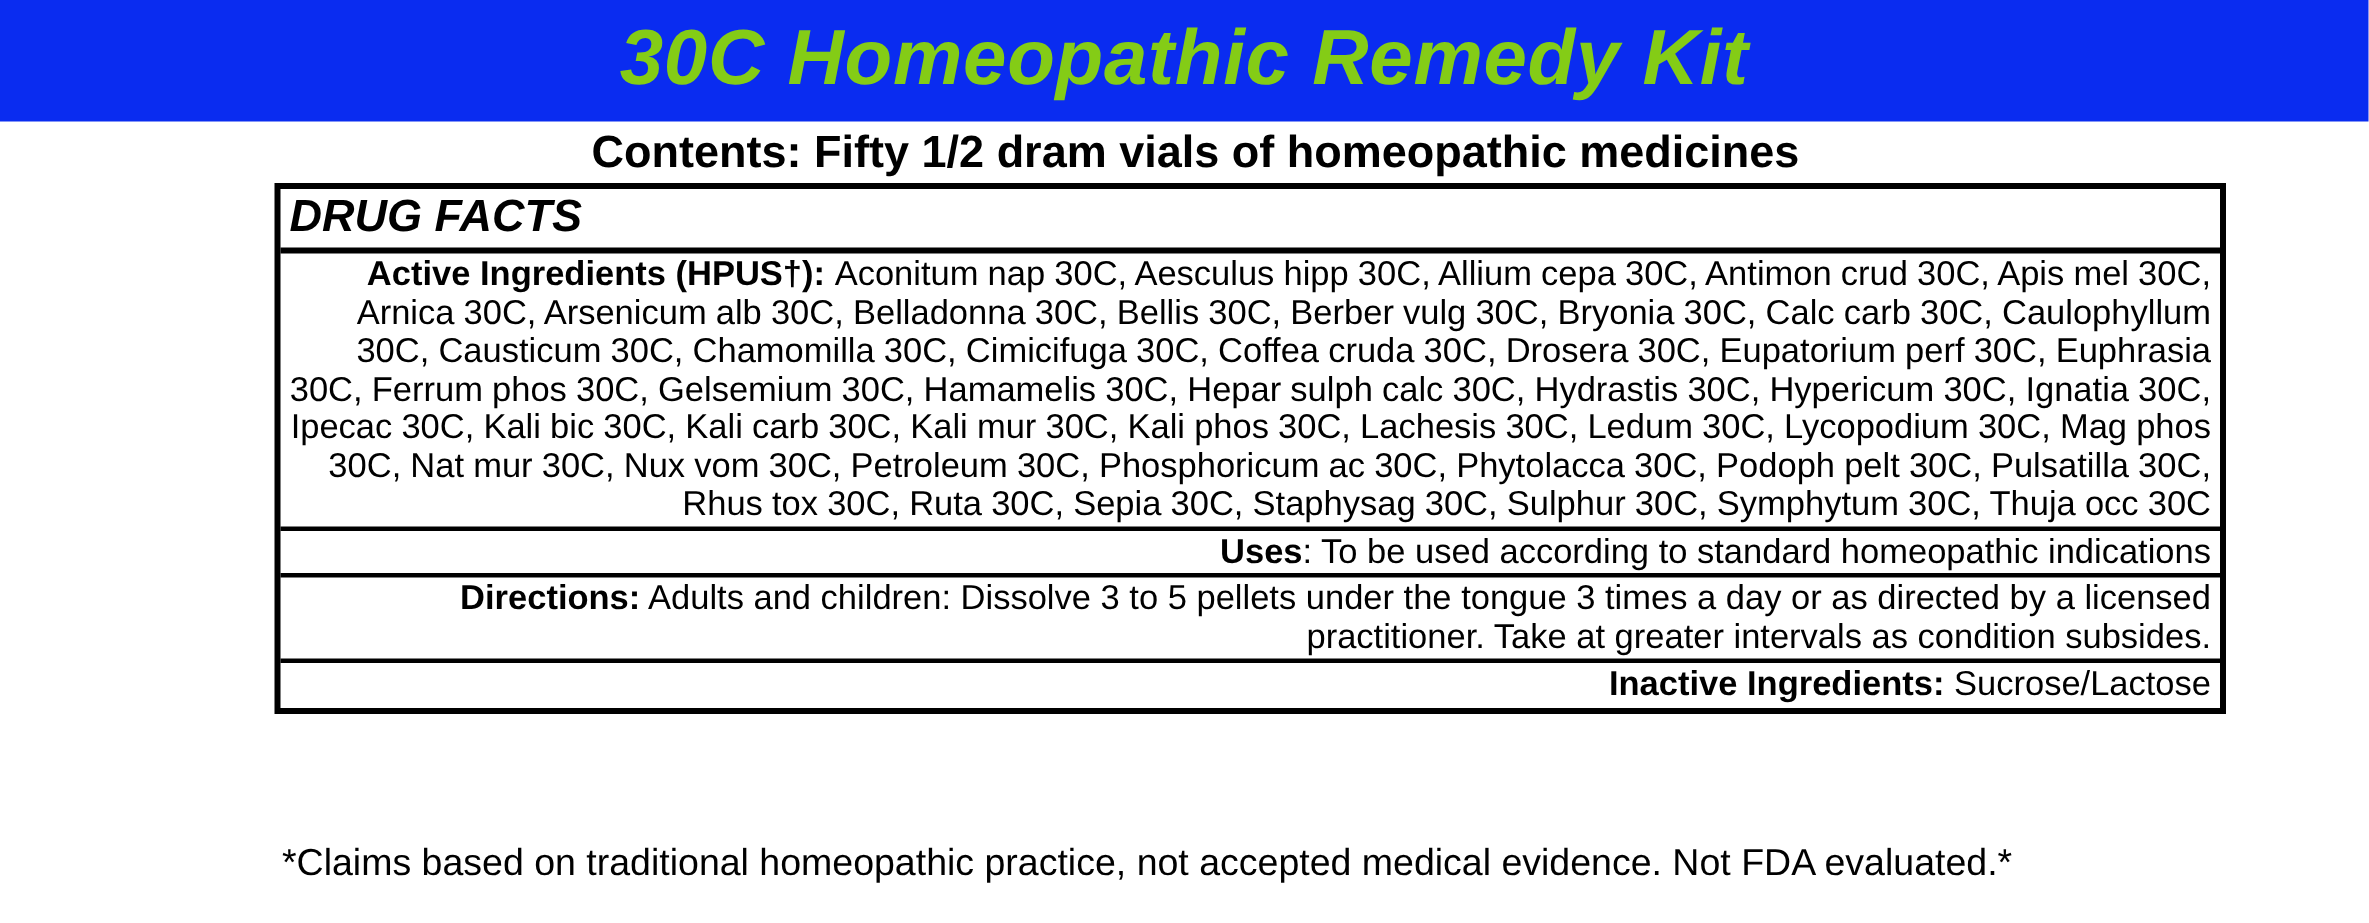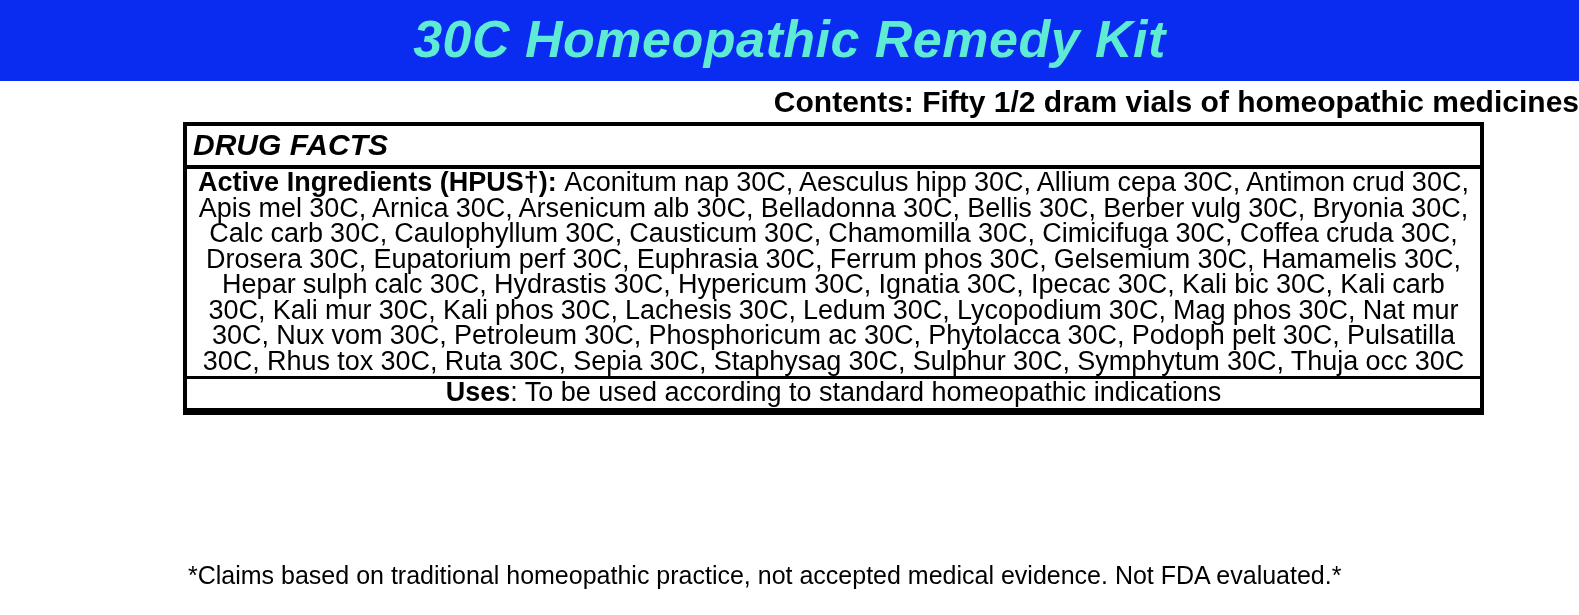--- a/index.html
+++ b/index.html
@@ -26,33 +26,33 @@
   .title-banner {
     width: 100%;
     height: 81px;
     background: #0A2CF0;
     display: flex;
     align-items: center;
     justify-content: center;
     box-sizing: border-box;
   }
   .title-text {
-    color: #5eead4;
+    color: #84cc16;
     font-style: italic;
     font-weight: bold;
     font-size: 52px;
     line-height: 52px;
     letter-spacing: 0.5px;
     white-space: nowrap;
     padding-bottom: 4px;
   }
 
   
   .contents-line {
-    text-align: right;
+    text-align: center;
     font-weight: bold;
     font-size: 30px;
     line-height: 34px;
     padding-top: 4px;
     padding-bottom: 2px;
     white-space: nowrap;
     padding-left: 15px;
   }
 
   
@@ -70,24 +70,24 @@
     font-style: italic;
     font-weight: bold;
     font-size: 30px;
     line-height: 32px;
     padding: 3px 16px 4px 6px;
     border-bottom: 4px solid #000000;
   }
 
   .facts-section {
     padding: 1px 6px 2px 6px;
-    font-size: 27px;
+    font-size: 23px;
     line-height: 25.5px;
     border-bottom: 3px solid #000000;
-    text-align: center;
+    text-align: right;
   }
   .facts-section.last {
     border-bottom: none;
     padding-bottom: 3px;
   }
   .facts-section b {
     font-weight: bold;
   }
 
   .ingredients-body {
@@ -122,19 +122,27 @@
     <div class="facts-section">
       <b>Active Ingredients (HPUS†):</b>
       <span class="ingredients-body">Aconitum nap 30C, Aesculus hipp 30C, Allium cepa 30C, Antimon crud 30C, Apis mel 30C, Arnica 30C, Arsenicum alb 30C, Belladonna 30C, Bellis 30C, Berber vulg 30C, Bryonia 30C, Calc carb 30C, Caulophyllum 30C, Causticum 30C, Chamomilla 30C, Cimicifuga 30C, Coffea cruda 30C, Drosera 30C, Eupatorium perf 30C, Euphrasia 30C, Ferrum phos 30C, Gelsemium 30C, Hamamelis 30C, Hepar sulph calc 30C, Hydrastis 30C, Hypericum 30C, Ignatia 30C, Ipecac 30C, Kali bic 30C, Kali carb 30C, Kali mur 30C, Kali phos 30C, Lachesis 30C, Ledum 30C, Lycopodium 30C, Mag phos 30C, Nat mur 30C, Nux vom 30C, Petroleum 30C, Phosphoricum ac 30C, Phytolacca 30C, Podoph pelt 30C, Pulsatilla 30C, Rhus tox 30C, Ruta 30C, Sepia 30C, Staphysag 30C, Sulphur 30C, Symphytum 30C, Thuja occ 30C</span>
     </div>
 
     <div class="facts-section">
       <b>Uses</b><span>: </span><span>To be used according to standard homeopathic indications</span>
     </div>
 
 
+    <div class="facts-section">
+      <b>Directions:</b>
+      <span>Adults and children: Dissolve 3 to 5 pellets under the tongue 3 times a day or as directed by a licensed practitioner. Take at greater intervals as condition subsides.</span>
+    </div>
 
+    <div class="facts-section last">
+      <b>Inactive Ingredients:</b>
+      <span>Sucrose/Lactose</span>
+    </div>
 
   </div>
 
   <div class="footnote">*Claims based on traditional homeopathic practice, not accepted medical evidence. Not FDA evaluated.*</div>
 
 </div>
 
 </body></html>

